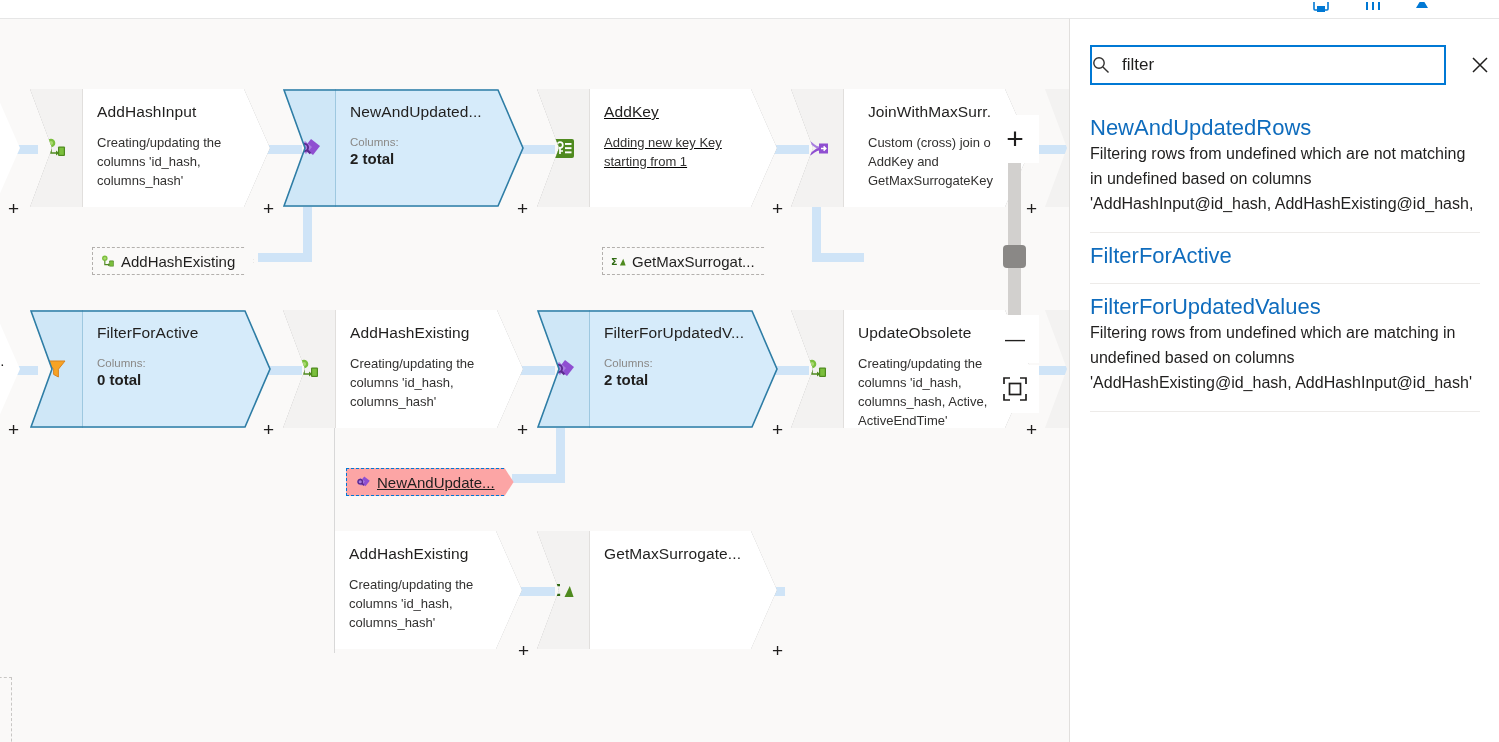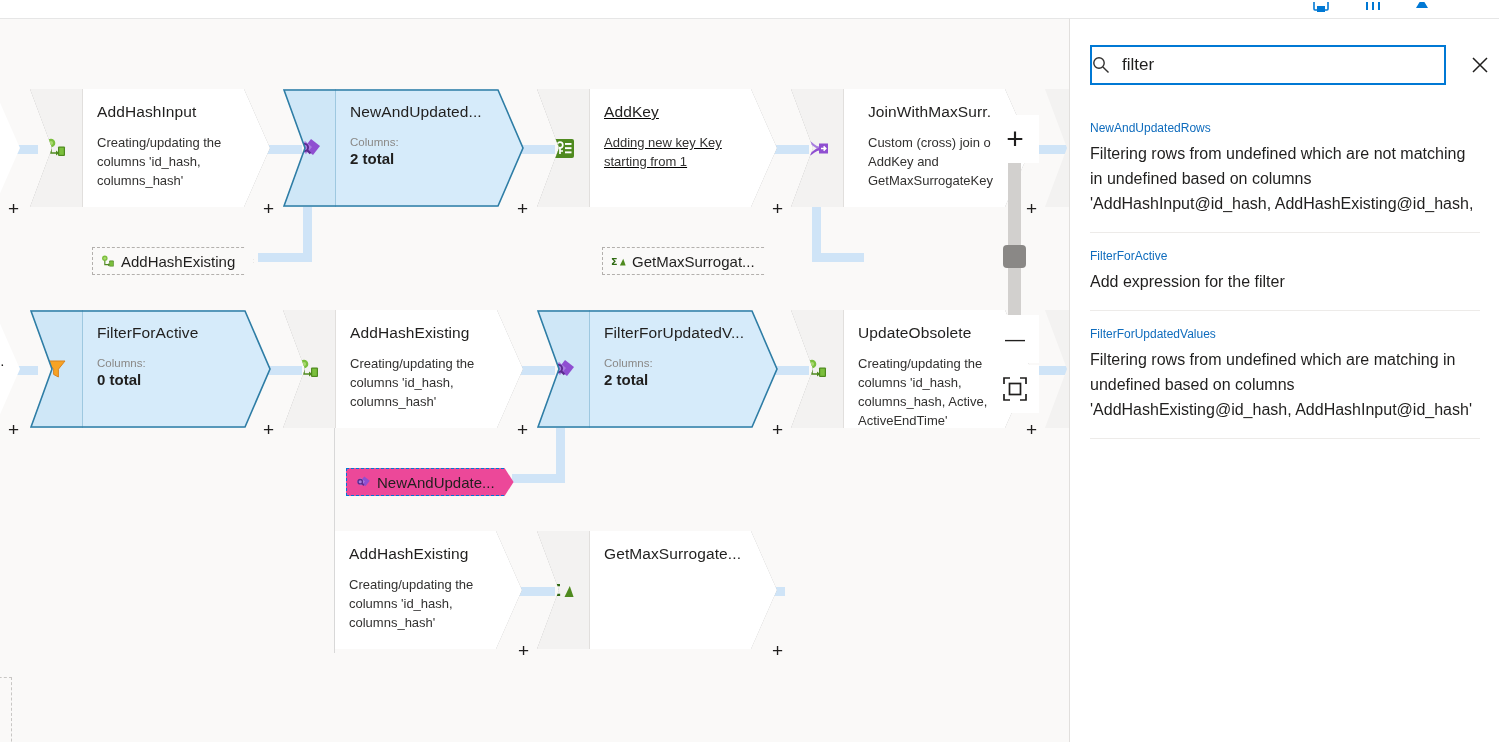--- a/index.html
+++ b/index.html
@@ -85,21 +85,21 @@
   
   .chip {
     position: absolute; height: 28px;
     display: flex; align-items: center;
     padding: 0 18px 0 8px;
     font-size: 15px; color: #201f1e; white-space: nowrap;
     background: #faf9f8;
     border: 1px dashed #b3b0ad;
     clip-path: polygon(0 0, calc(100% - 9px) 0, 100% 50%, calc(100% - 9px) 100%, 0 100%);
   }
-  .chip.hl { border: 1px dashed #0078d4; background: #ec4899; }
+  .chip.hl { border: 1px dashed #0078d4; background: #fca5a5; text-decoration: underline; }
   .chip .chip-ic { margin-right: 6px; display: flex; }
 
   
   .ic { display: block; }
 
   
   .zoomctl { position: absolute; width: 48px; }
   .zbtn {
     position: absolute; width: 48px; height: 48px; background: #ffffff;
     display: flex; align-items: center; justify-content: center;
@@ -134,21 +134,21 @@
   .closebtn {
     position: absolute; left: 376px; top: 6px; width: 28px; height: 28px;
     display: flex; align-items: center; justify-content: center; cursor: pointer;
   }
   .results { position: absolute; left: 20px; top: 85px; width: 390px; }
   .result {
     padding: 12px 0 16px 0; border-bottom: 1px solid #edebe9;
   }
   .result:first-child { padding-top: 13px; }
   .res-title {
-    color: #0f6cbd; font-size: 12px; line-height: 22px; cursor: pointer;
+    color: #0f6cbd; font-size: 22px; line-height: 22px; cursor: pointer;
   }
   .res-desc {
     color: #201f1e; font-size: 16px; line-height: 25px; margin-top: 2px;
   }
 </style>
 </head>
 <body>
 
 <div id="root">
 
@@ -462,21 +462,20 @@
       </div>
     </div>
 
     <div class="results">
       <div class="result">
         <div class="res-title">NewAndUpdatedRows</div>
         <div class="res-desc">Filtering rows from undefined which are not matching in undefined based on columns 'AddHashInput@id_hash, AddHashExisting@id_hash,</div>
       </div>
       <div class="result">
         <div class="res-title">FilterForActive</div>
-        <div class="res-desc">Add expression for the filter</div>
       </div>
       <div class="result">
         <div class="res-title">FilterForUpdatedValues</div>
         <div class="res-desc">Filtering rows from undefined which are matching in undefined based on columns 'AddHashExisting@id_hash, AddHashInput@id_hash'</div>
       </div>
     </div>
 
   </div>
 
 </div>

